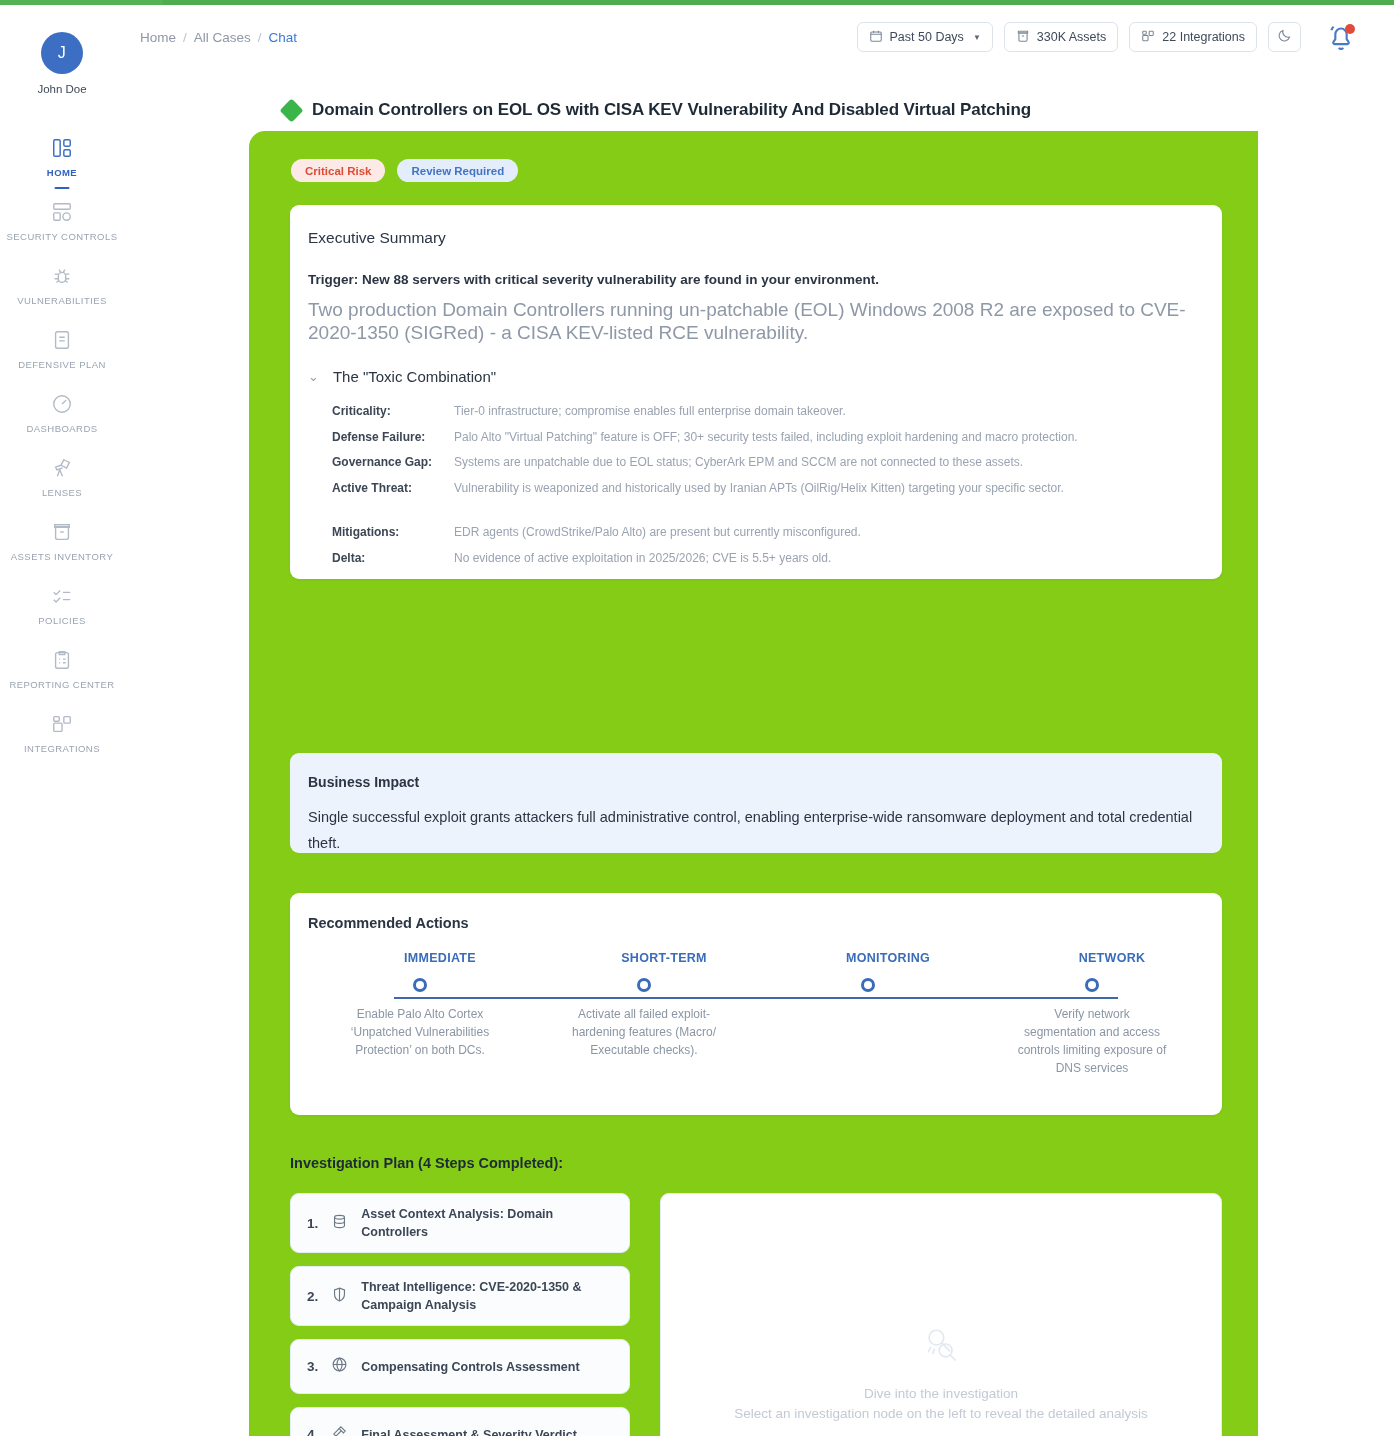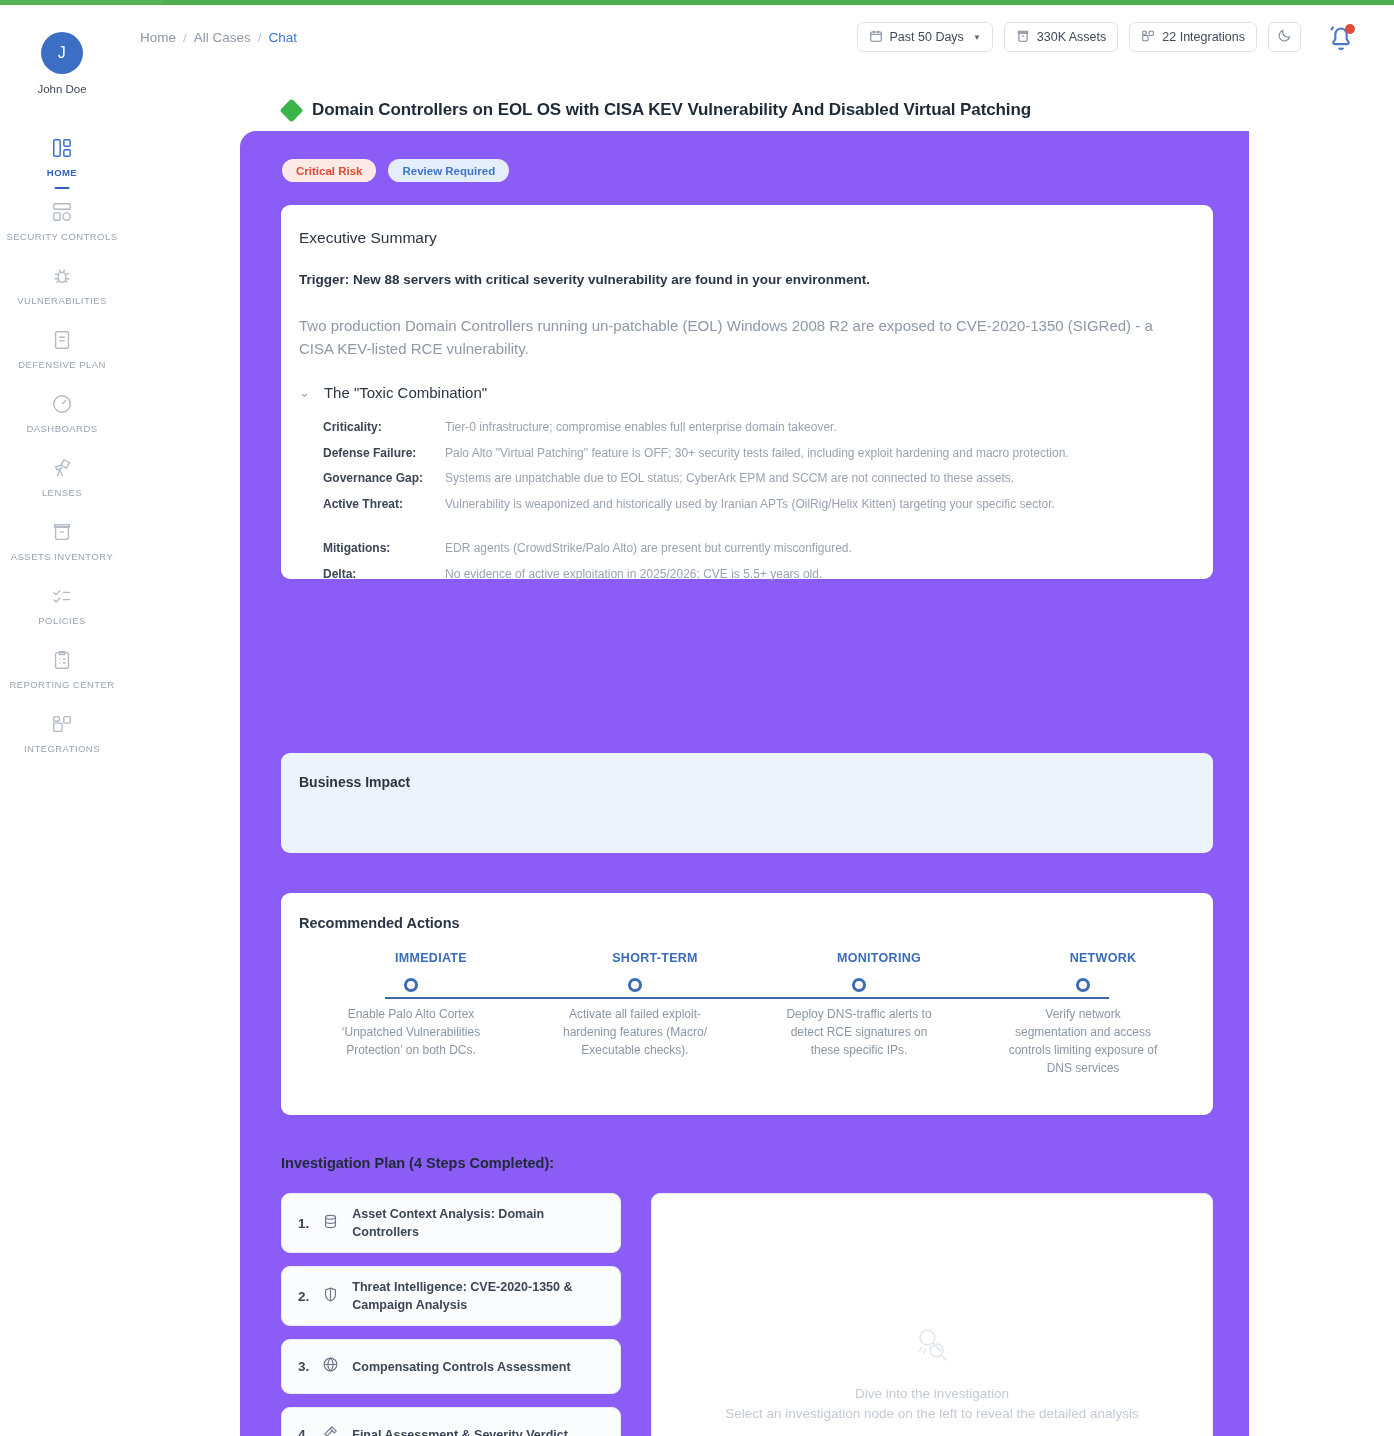--- a/index.html
+++ b/index.html
@@ -101,22 +101,22 @@
   .page-title h1 {
     font-size: 17px; font-weight: 700; color: #1f2a37; letter-spacing: -.1px;
   }
   .title-rule {
     position: absolute; top: 131px; left: 283px; width: 932px; height: 1px;
     background: #e7ecf3;
   }
 
   
   .chat-panel {
-    position: absolute; top: 131px; left: 240px; width: 1009px; height: 1305px;
-    background: #8b5cf6; border-top-left-radius: 16px;
+    position: absolute; top: 131px; left: 249px; width: 1009px; height: 1305px;
+    background: #84cc16; border-top-left-radius: 16px;
   }
 
   .badges { position: absolute; top: 28px; left: 42px; display: flex; gap: 12px; }
   .badge {
     height: 23px; border-radius: 12px; display: flex; align-items: center;
     padding: 0 14px; font-size: 11.5px; font-weight: 700;
   }
   .badge.critical { background: #fdeae6; color: #e04b34; }
   .badge.review  { background: #e3edfb; color: #4274c6; cursor: pointer; }
 
@@ -125,21 +125,21 @@
     border-radius: 9px; box-shadow: 0 1px 3px rgba(36,60,100,.06);
   }
 
   
   #card-exec { top: 74px; height: 374px; padding: 24px 18px 0 18px; }
   .card-title { font-size: 15.5px; color: #2b3543; font-weight: 400; }
   .trigger {
     margin-top: 25px; font-size: 13.5px; font-weight: 700; color: #2b3543;
   }
   .summary-text {
-    margin-top: 27px; font-size: 15px; color: #8e98a6; line-height: 23px;
+    margin-top: 11px; font-size: 19px; color: #8e98a6; line-height: 23px;
     max-width: 880px;
   }
   .toxic-head {
     margin-top: 24px; display: flex; align-items: center; gap: 14px; cursor: pointer;
   }
   .chev { color: #95a0ae; font-size: 13px; line-height: 1; }
   .toxic-title { font-size: 15px; color: #2b3543; }
   .kv-table { margin-top: 18px; margin-left: 24px; }
   .kv-row { display: flex; align-items: baseline; margin-bottom: 9.5px; }
   .kv-key {
@@ -456,41 +456,41 @@
         </div>
         <div class="kv-row">
           <span class="kv-key">Delta:</span>
           <span class="kv-val">No evidence of active exploitation in 2025/2026; CVE is 5.5+ years old.</span>
         </div>
       </div>
     </div>
 
     <div class="card" id="card-impact">
       <div class="card-title">Business Impact</div>
+      <div class="impact-text">Single successful exploit grants attackers full administrative control, enabling enterprise-wide ransomware deployment and total credential theft.</div>
     </div>
 
     <div class="card" id="card-actions">
       <div class="card-title">Recommended Actions</div>
       <div class="timeline">
         <div class="tl-line"></div>
         <div class="tl-row">
           <div class="tl-step">
             <div class="tl-label">IMMEDIATE</div>
             <div class="tl-dot"></div>
             <div class="tl-desc">Enable Palo Alto Cortex ‘Unpatched Vulnerabilities Protection’ on both DCs.</div>
           </div>
           <div class="tl-step">
             <div class="tl-label">SHORT-TERM</div>
             <div class="tl-dot"></div>
             <div class="tl-desc">Activate all failed exploit-hardening features (Macro/ Executable checks).</div>
           </div>
           <div class="tl-step">
             <div class="tl-label">MONITORING</div>
             <div class="tl-dot"></div>
-            <div class="tl-desc">Deploy DNS-traffic alerts to detect RCE signatures on these specific IPs.</div>
           </div>
           <div class="tl-step">
             <div class="tl-label">NETWORK</div>
             <div class="tl-dot"></div>
             <div class="tl-desc">Verify network segmentation and access controls limiting exposure of DNS services</div>
           </div>
         </div>
       </div>
     </div>
 

